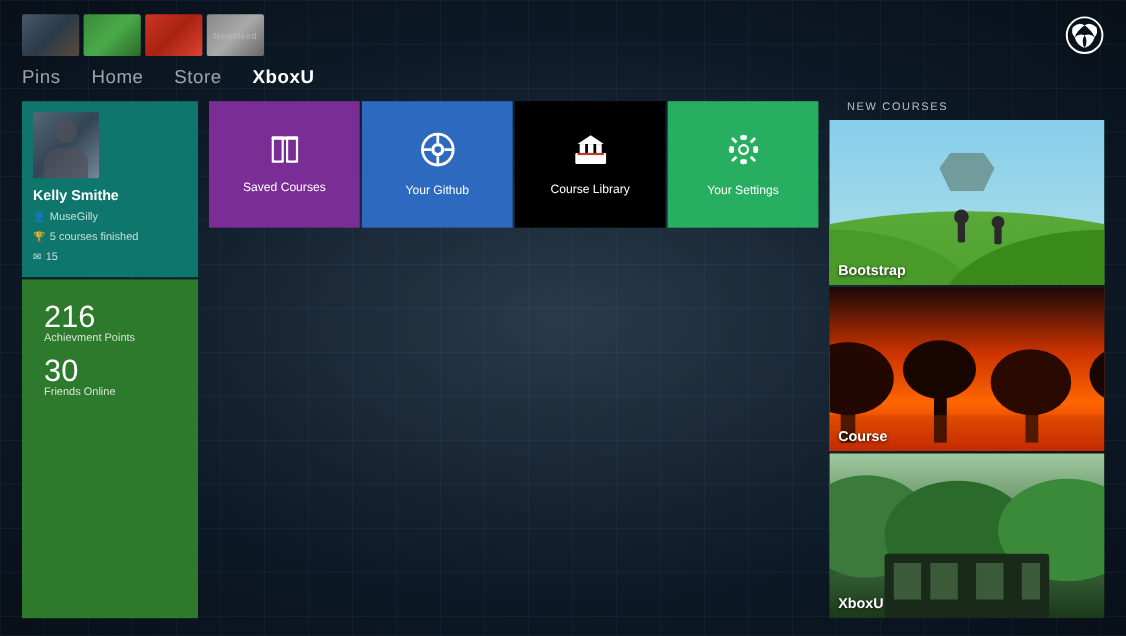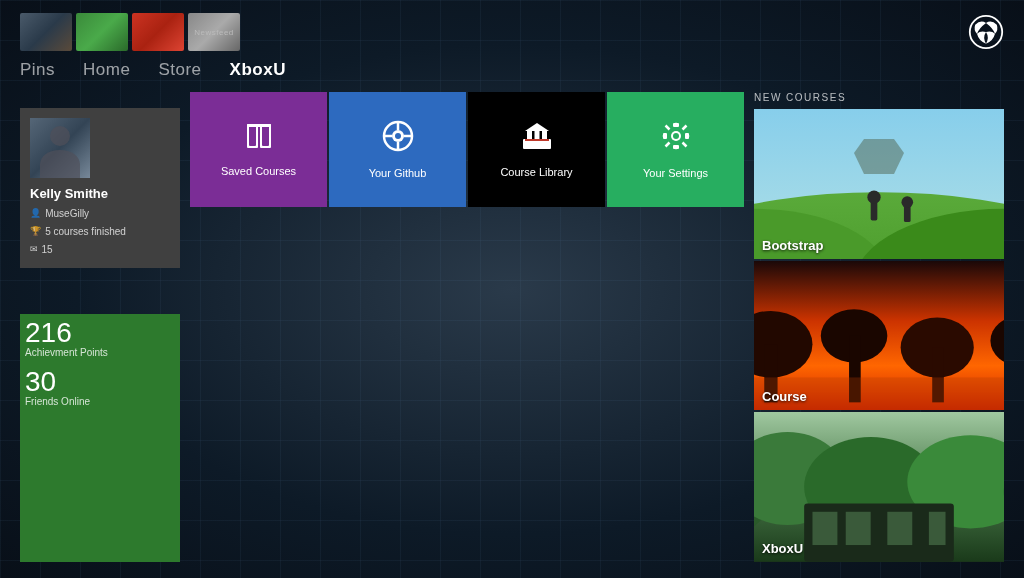--- a/index.html
+++ b/index.html
@@ -99,24 +99,23 @@
     
     .left-panel {
       width: 160px;
       flex-shrink: 0;
       display: flex;
       flex-direction: column;
       gap: 0;
     }
 
     .profile-section {
-      background: #404040;
+      background: #0f766e;
       padding: 10px;
       margin-bottom: 2px;
-      margin-top: 16px;
     }
 
     .profile-avatar {
       width: 60px;
       height: 60px;
       background: linear-gradient(135deg, #556677 0%, #334455 50%, #778899 100%);
       margin-bottom: 8px;
       position: relative;
       overflow: hidden;
     }
@@ -158,23 +157,22 @@
     }
 
     .profile-info-row {
       display: flex;
       align-items: center;
       gap: 4px;
     }
 
     .green-section {
       background: #2d7a2d;
-      padding: 5px;
+      padding: 20px;
       flex: 1;
-      margin-top: 44px;
     }
 
     .stat {
       margin-bottom: 10px;
     }
 
     .stat-number {
       font-size: 28px;
       font-weight: 300;
       line-height: 1;
@@ -316,20 +314,21 @@
       display: flex;
       flex-direction: column;
     }
 
     .new-courses-label {
       font-size: 10px;
       color: rgba(255,255,255,0.7);
       letter-spacing: 1.5px;
       text-transform: uppercase;
       margin-bottom: 6px;
+      margin-left: 16px;
     }
 
     .course-card {
       flex: 1;
       position: relative;
       overflow: hidden;
       margin-bottom: 2px;
       cursor: pointer;
     }
 

